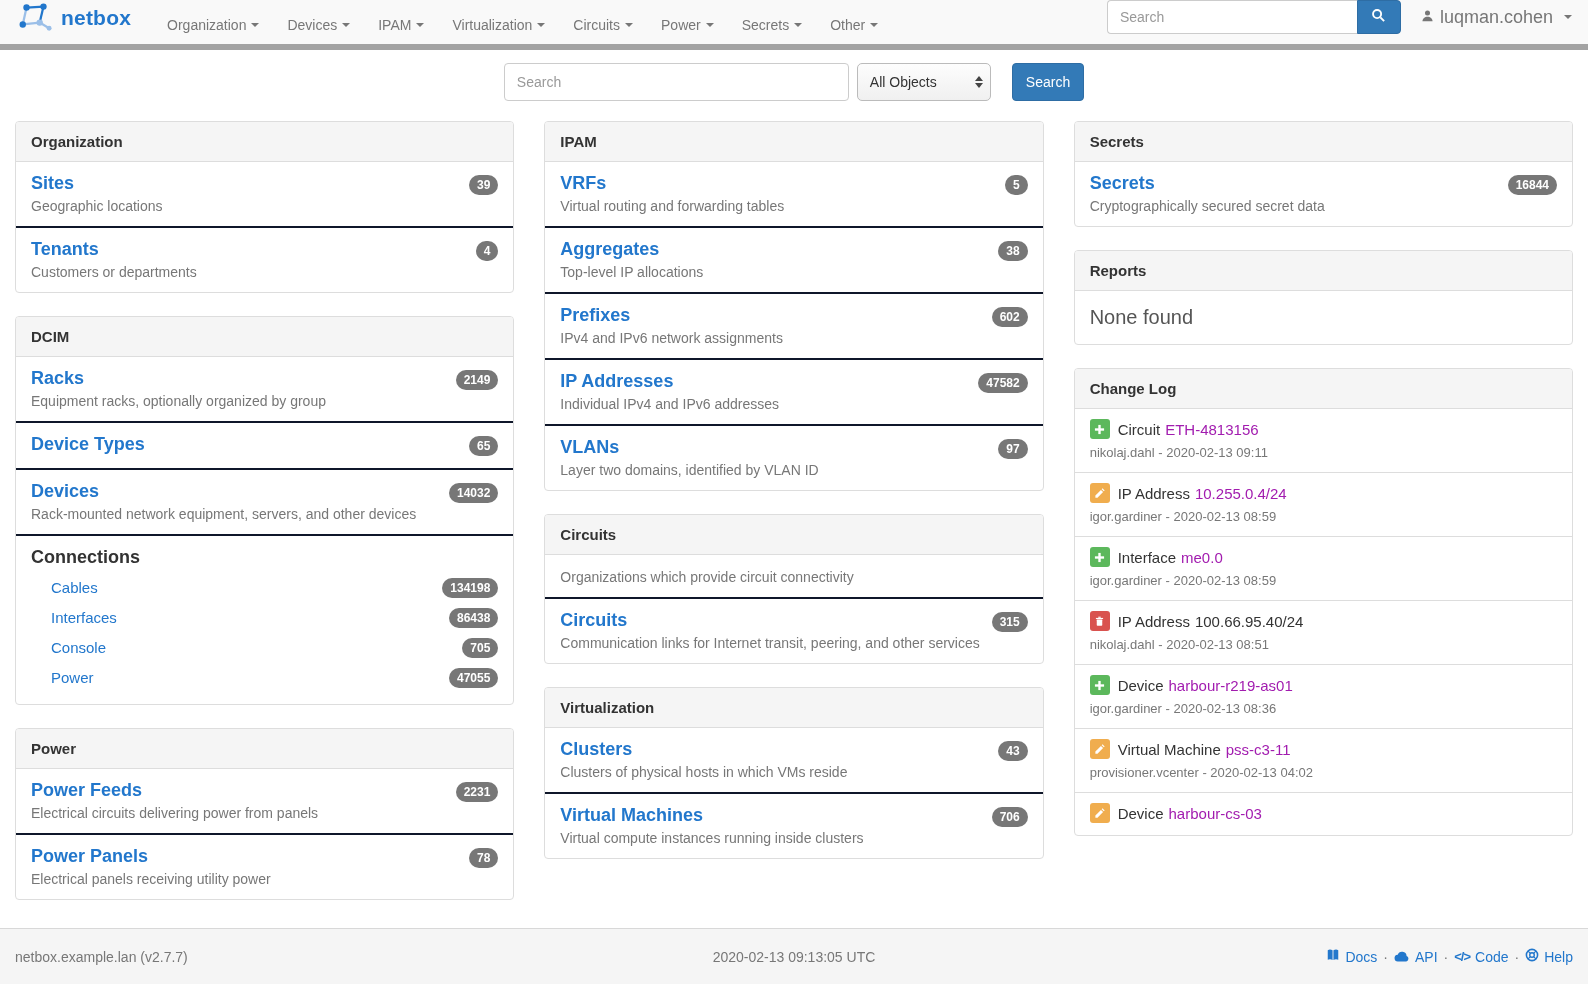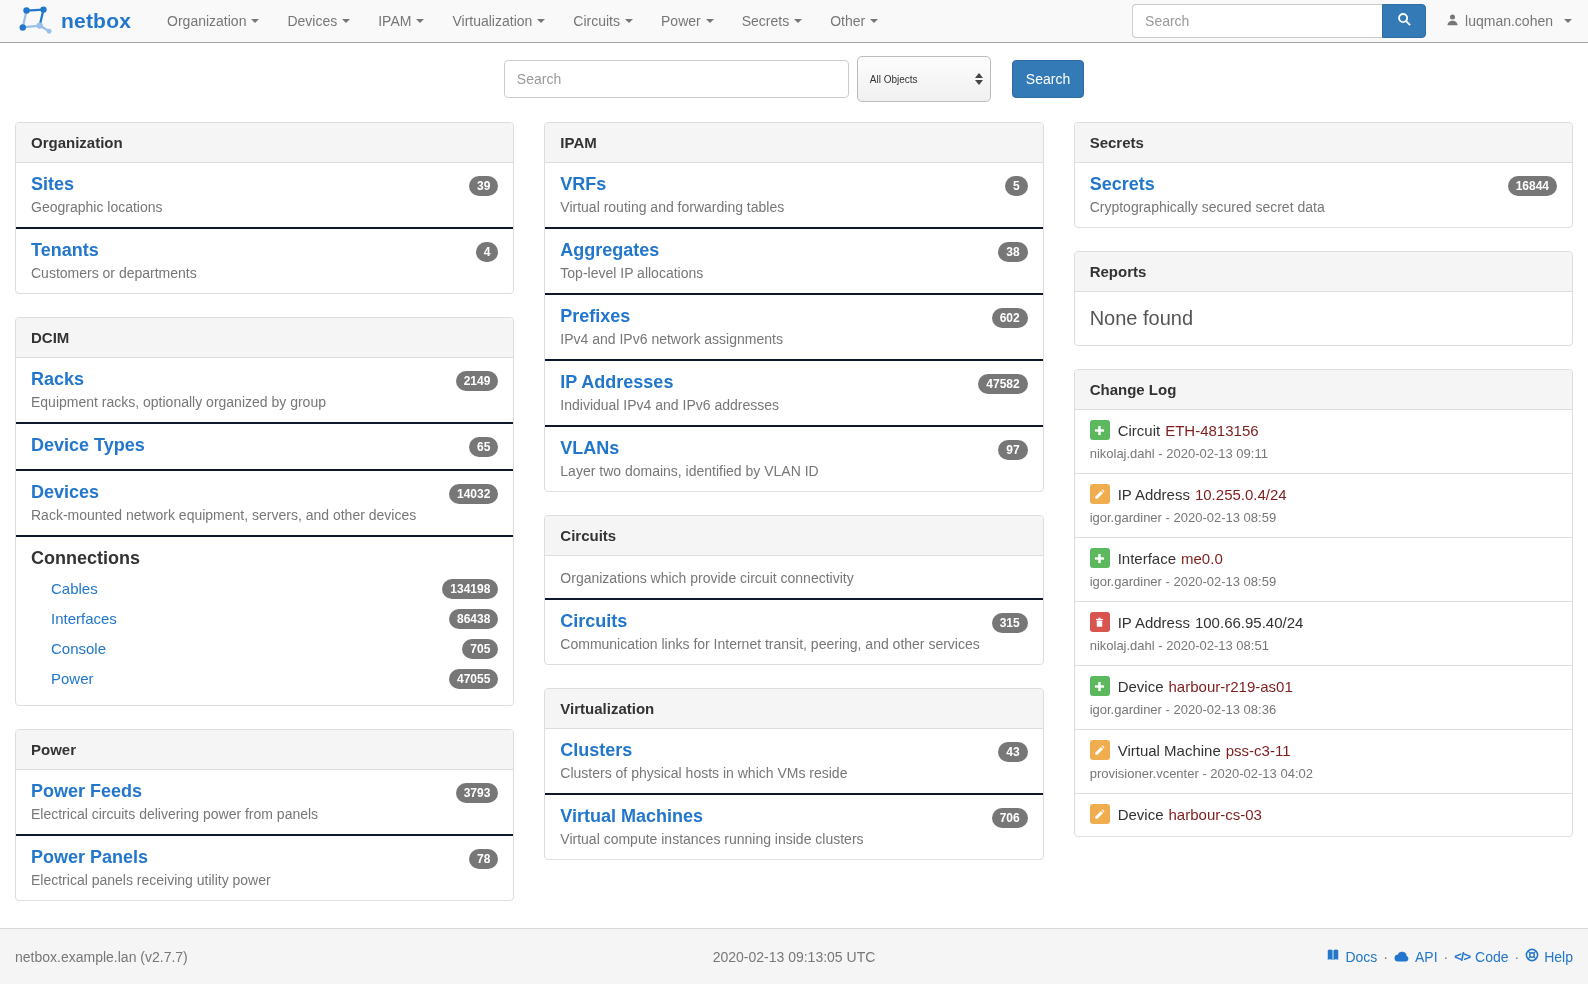--- a/index.html
+++ b/index.html
@@ -9,25 +9,25 @@
     display: flex;
     flex-direction: column;
     background: #fff;
     font-family: "Liberation Sans", "DejaVu Sans", sans-serif;
     color: #333;
   }
   a { text-decoration: none; }
 
   
   .navbar {
-    height: 43px;
+    height: 50px;
     background: #f9f9f9;
-    border-bottom: 1px solid #a3a3a3;
+    border-bottom: 6px solid #a3a3a3;
     display: flex;
-    align-items: center;
+    align-items: flex-start;
     padding: 0 16px;
     flex: 0 0 auto;
   }
   .brand { display: flex; align-items: center; gap: 7px; margin-right: 22px; cursor: pointer; }
   .brand-text { font-size: 21px; font-weight: bold; color: #2277cc; letter-spacing: 0.2px; }
   .nav-items { display: flex; align-items: center; }
   .nav-item {
     font-size: 14px; color: #777; padding: 0 14px; height: 50px;
     display: flex; align-items: center; cursor: pointer; white-space: nowrap;
   }
@@ -41,38 +41,38 @@
   .nav-search input {
     width: 250px; height: 34px; padding: 6px 12px; font-size: 14px;
     border: 1px solid #ccc; border-right: none; border-radius: 4px 0 0 4px;
     outline: none; color: #555; font-family: inherit;
   }
   .nav-search input::placeholder { color: #999; }
   .nav-search button {
     width: 44px; height: 34px; background: #337ab7; border: 1px solid #2e6da4;
     border-radius: 0 4px 4px 0; cursor: pointer; display: flex; align-items: center; justify-content: center;
   }
-  .nav-user { display: flex; align-items: center; gap: 6px; margin-left: 20px; font-size: 14px; color: #777; cursor: pointer; }
+  .nav-user { display: flex; align-items: center; gap: 6px; margin-left: 20px; font-size: 18px; color: #777; cursor: pointer; }
 
   
   .search-row {
     display: flex; justify-content: center; align-items: center;
     margin: 13px 0 20px 0; flex: 0 0 auto;
   }
   .search-row input {
     width: 345px; height: 38px; padding: 6px 12px; font-size: 14px;
     border: 1px solid #ccc; border-radius: 4px; outline: none; color: #555; font-family: inherit;
   }
   .search-row input::placeholder { color: #999; }
   .select-box {
-    position: relative; width: 134px; height: 46px; margin-left: 8px;
+    position: relative; width: 134px; height: 38px; margin-left: 8px;
     border: 1px solid #bbb; border-radius: 5px;
     background: linear-gradient(#fdfdfd, #f0f0f0);
     display: flex; align-items: center; padding: 0 26px 0 12px;
-    font-size: 10px; color: #333; cursor: pointer;
+    font-size: 14px; color: #333; cursor: pointer;
   }
   .stepper { position: absolute; right: 7px; top: 50%; transform: translateY(-50%); display: flex; flex-direction: column; gap: 2px; }
   .stepper .up { width: 0; height: 0; border-left: 4px solid transparent; border-right: 4px solid transparent; border-bottom: 5px solid #444; }
   .stepper .down { width: 0; height: 0; border-left: 4px solid transparent; border-right: 4px solid transparent; border-top: 5px solid #444; }
   .search-btn {
     margin-left: 21px; height: 38px; padding: 0 13px;
     background: #337ab7; color: #fff; border: 1px solid #2e6da4; border-radius: 4px;
     font-size: 14px; cursor: pointer; font-family: inherit;
   }
 
@@ -106,21 +106,21 @@
   .log-entry { padding: 10px 15px 12px 15px; }
   .log-entry + .log-entry { border-top: 1px solid #ddd; }
   .log-title { display: flex; align-items: center; font-size: 15px; color: #333; }
   .log-badge {
     width: 20px; height: 20px; border-radius: 3px; margin-right: 8px;
     display: inline-flex; align-items: center; justify-content: center; flex: 0 0 auto;
   }
   .log-badge.create { background: #5cb85c; }
   .log-badge.update { background: #f0ad4e; }
   .log-badge.delete { background: #d9534f; }
-  .log-obj { color: #7f1d1d; margin-left: 5px; cursor: pointer; }
+  .log-obj { color: #a21caf; margin-left: 5px; cursor: pointer; }
   .log-obj.plain { color: #333; cursor: default; }
   .log-meta { font-size: 13px; color: #777; margin-top: 6px; }
 
   
   .footer {
     margin-top: auto; background: #f5f5f5; border-top: 1px solid #d8d8d8;
     padding: 19px 15px; display: flex; align-items: center; font-size: 14px; color: #777;
   }
   .footer-left { flex: 1; }
   .footer-center { flex: 1; text-align: center; }
@@ -284,21 +284,21 @@
           <span class="badge">47055</span>
         </div>
       </div>
     </div>
 
     <div class="panel">
       <div class="panel-heading">Power</div>
       <div class="pitem">
         <div class="pitem-head">
           <a class="pitem-title">Power Feeds</a>
-          <span class="badge">3793</span>
+          <span class="badge">2231</span>
         </div>
         <div class="pitem-desc">Electrical circuits delivering power from panels</div>
       </div>
       <div class="pitem">
         <div class="pitem-head">
           <a class="pitem-title">Power Panels</a>
           <span class="badge">78</span>
         </div>
         <div class="pitem-desc">Electrical panels receiving utility power</div>
       </div>

